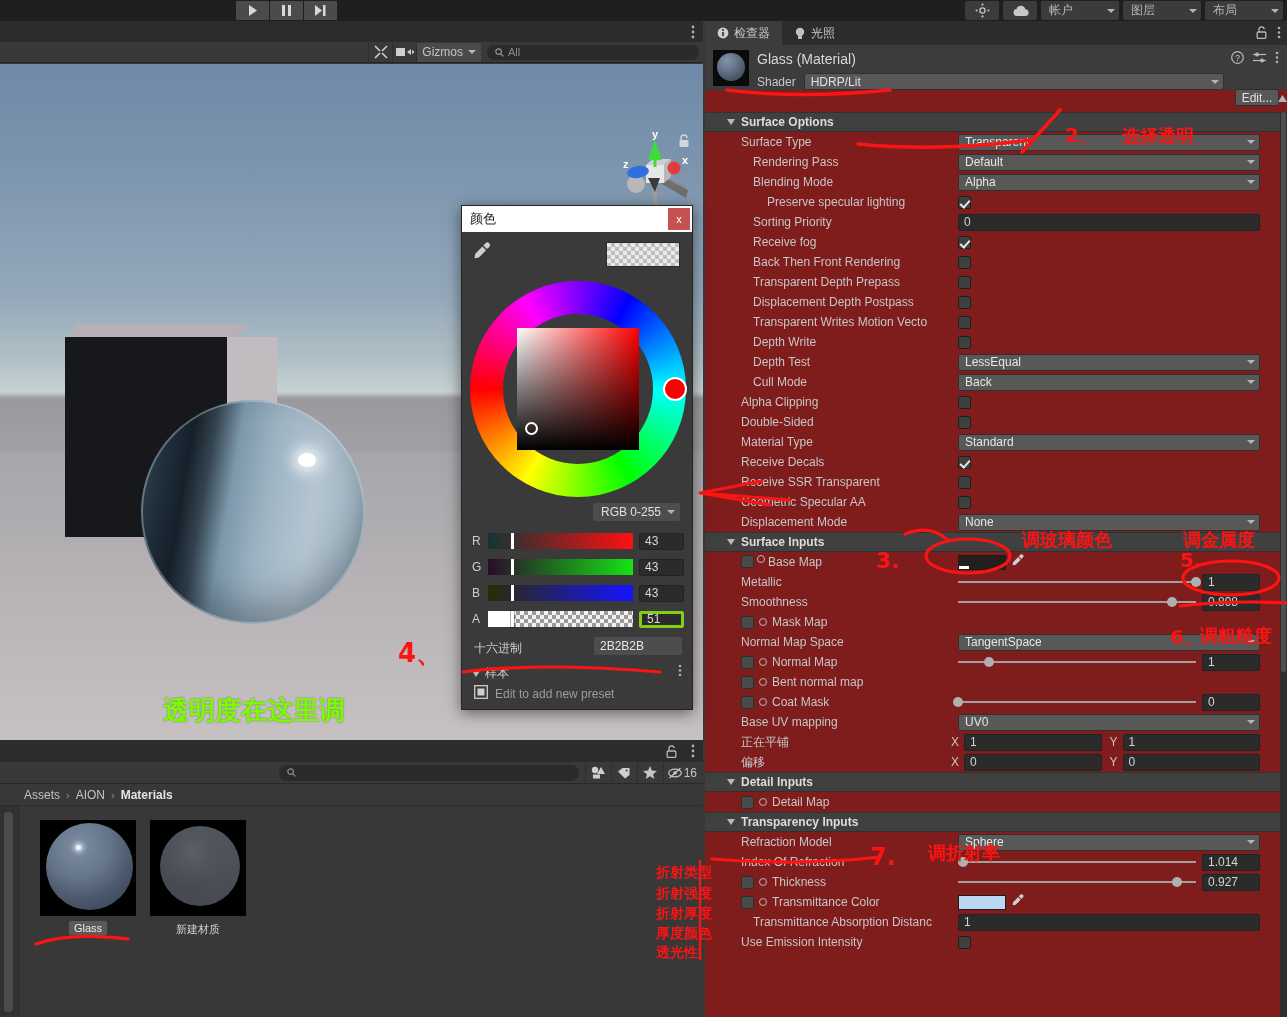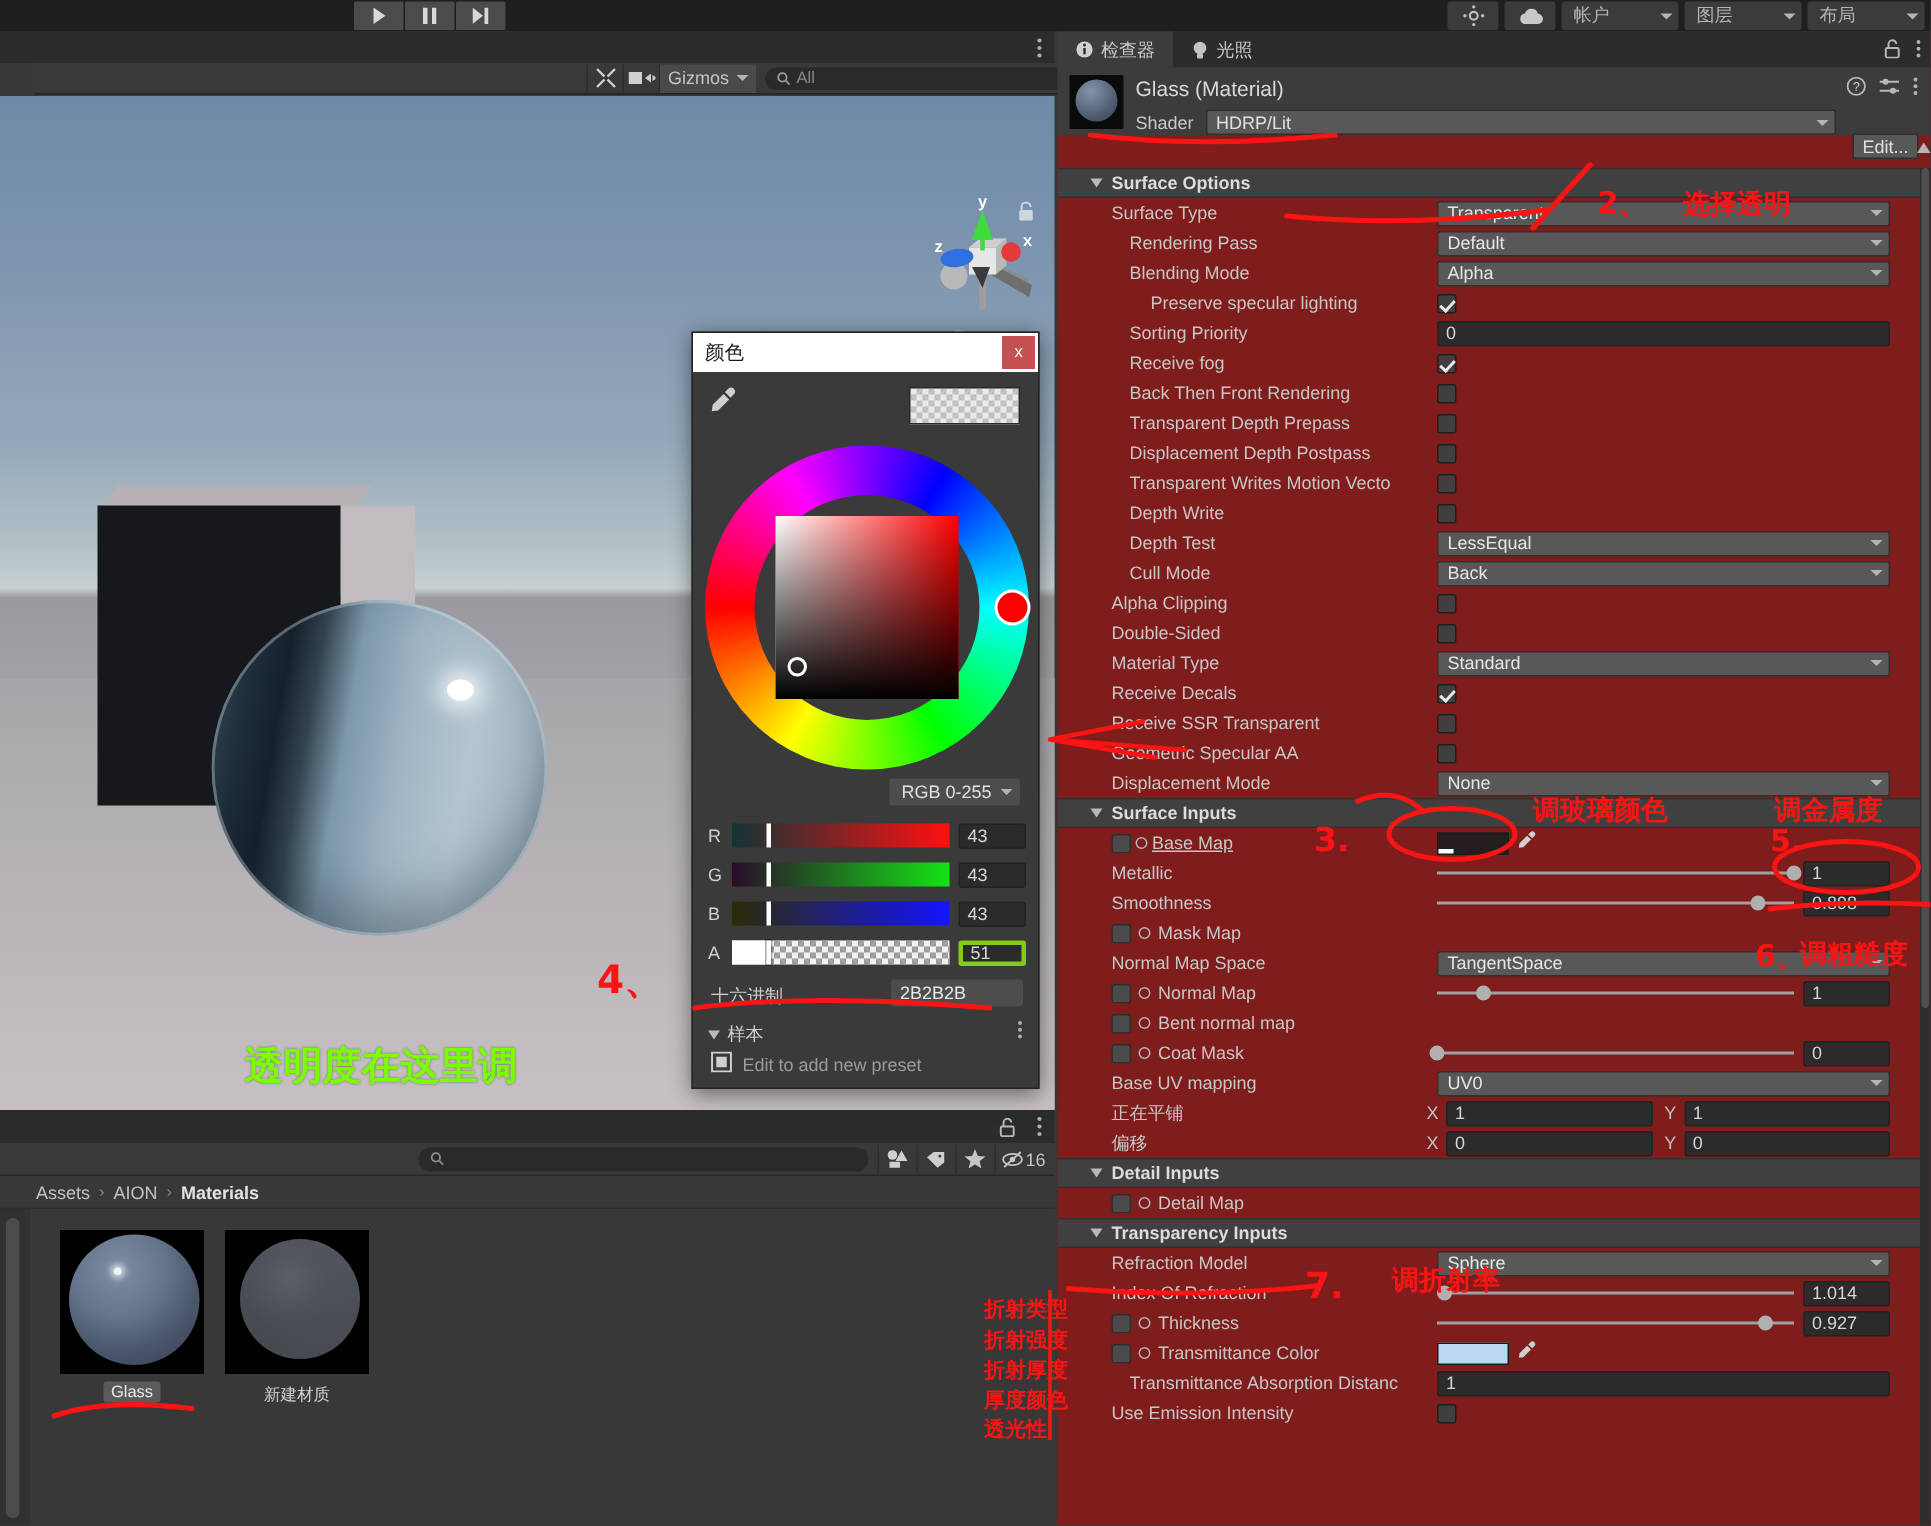--- a/index.html
+++ b/index.html
@@ -39,21 +39,20 @@
   .tri-down { width: 0; height: 0; border-left: 4px solid transparent; border-right: 4px solid transparent; border-top: 4px solid #b4b4b4; }
 
   
   .scene-panel { position: absolute; left: 0; top: 21px; width: 703px; height: 719px; background: #383838; }
   .scene-tabrow { position: absolute; left: 0; top: 0; width: 703px; height: 21px; background: #2c2c2c; }
   .scene-kebab { position: absolute; right: 8px; top: 4px; }
   .scene-toolbar {
     position: absolute; left: 0; top: 21px; width: 703px; height: 21px;
     background: #393939; display: flex; align-items: center; justify-content: flex-end;
     border-bottom: 1px solid #242424;
-    margin-left: 23px;
   }
   .st-btn { width: 24px; height: 19px; display: flex; align-items: center; justify-content: center; border-left: 1px solid #2e2e2e; }
   .st-gizmos { height: 19px; display:flex; align-items:center; gap:5px; padding:0 5px; background:#4a4a4a; border-left:1px solid #2e2e2e;}
   .st-search {
     width: 212px; height: 15px; background: #2a2a2a; border-radius: 8px;
     display: flex; align-items: center; gap: 4px; padding: 0 8px; margin-left: 6px; margin-right: 4px;
     color: #8a8a8a; font-size: 11px;
   }
   .viewport {
     position: absolute; left: 0; top: 43px; width: 703px; height: 676px;
@@ -684,21 +683,21 @@
             <span>None</span>
             <span class="tri-down"></span>
             </div>
           </div>
         </div>
         <div class="sec-header">
       <span class="caret"></span>
       <span>Surface Inputs</span>
         </div>
         <div class="row">
-          <div class="lab i1" style="display:flex;align-items:center;gap:3px;text-decoration:underline;">
+          <div class="lab i1" style="display:flex;align-items:flex-start;gap:3px;">
             <span class="tex-slot"></span>
             <span class="radio-dot"></span>
             <span>Base Map</span>
           </div>
           <div class="ctrl">
             <div class="color-swatch-wrap">
             <div class="color-swatch" style="background:#241f1f">
               <div class="cs-alpha" style="width:10px"></div>
             </div>
             <span>
@@ -892,21 +891,21 @@
     <div class="insp-scrollbar">
         <div class="thumb"></div>
       </div>
     <div class="scroll-up-arrow">
       <svg width="9" height="7" viewBox="0 0 9 7">
           <polygon points="4.5,0 9,7 0,7" fill="#b5b5b5"></polygon>
         </svg>
     </div>
   </div>
 
-  <div style="position:absolute;left:461px;top:221px;width:232px;height:505px;background:#3a3a3a;border:1px solid #242424;box-shadow:0 3px 14px rgba(0,0,0,.5);">
+  <div style="position:absolute;left:461px;top:205px;width:232px;height:505px;background:#3a3a3a;border:1px solid #242424;box-shadow:0 3px 14px rgba(0,0,0,.5);">
     <div style="height:26px;background:#ffffff;display:flex;align-items:center;justify-content:space-between;padding:0 0 0 8px;">
       <span style="color:#1a1a1a;font-size:13px;">颜色</span>
       <span style="width:22px;height:22px;background:#c45252;color:#fff;display:flex;align-items:center;justify-content:center;font-size:11px;margin-right:2px;">x</span>
     </div>
 
     <div style="position:absolute;left:10px;top:36px;">
       <svg width="19" height="19" viewBox="0 0 19 19">
           <path d="M13.5 1.2a2.6 2.6 0 0 1 3.7 3.7l-2.2 2.2-3.7-3.7zM10.4 4.6l3.7 3.7-7.3 7.3-4.3.6.6-4.3z" fill="#cfcfcf"></path>
         </svg>
     </div>

